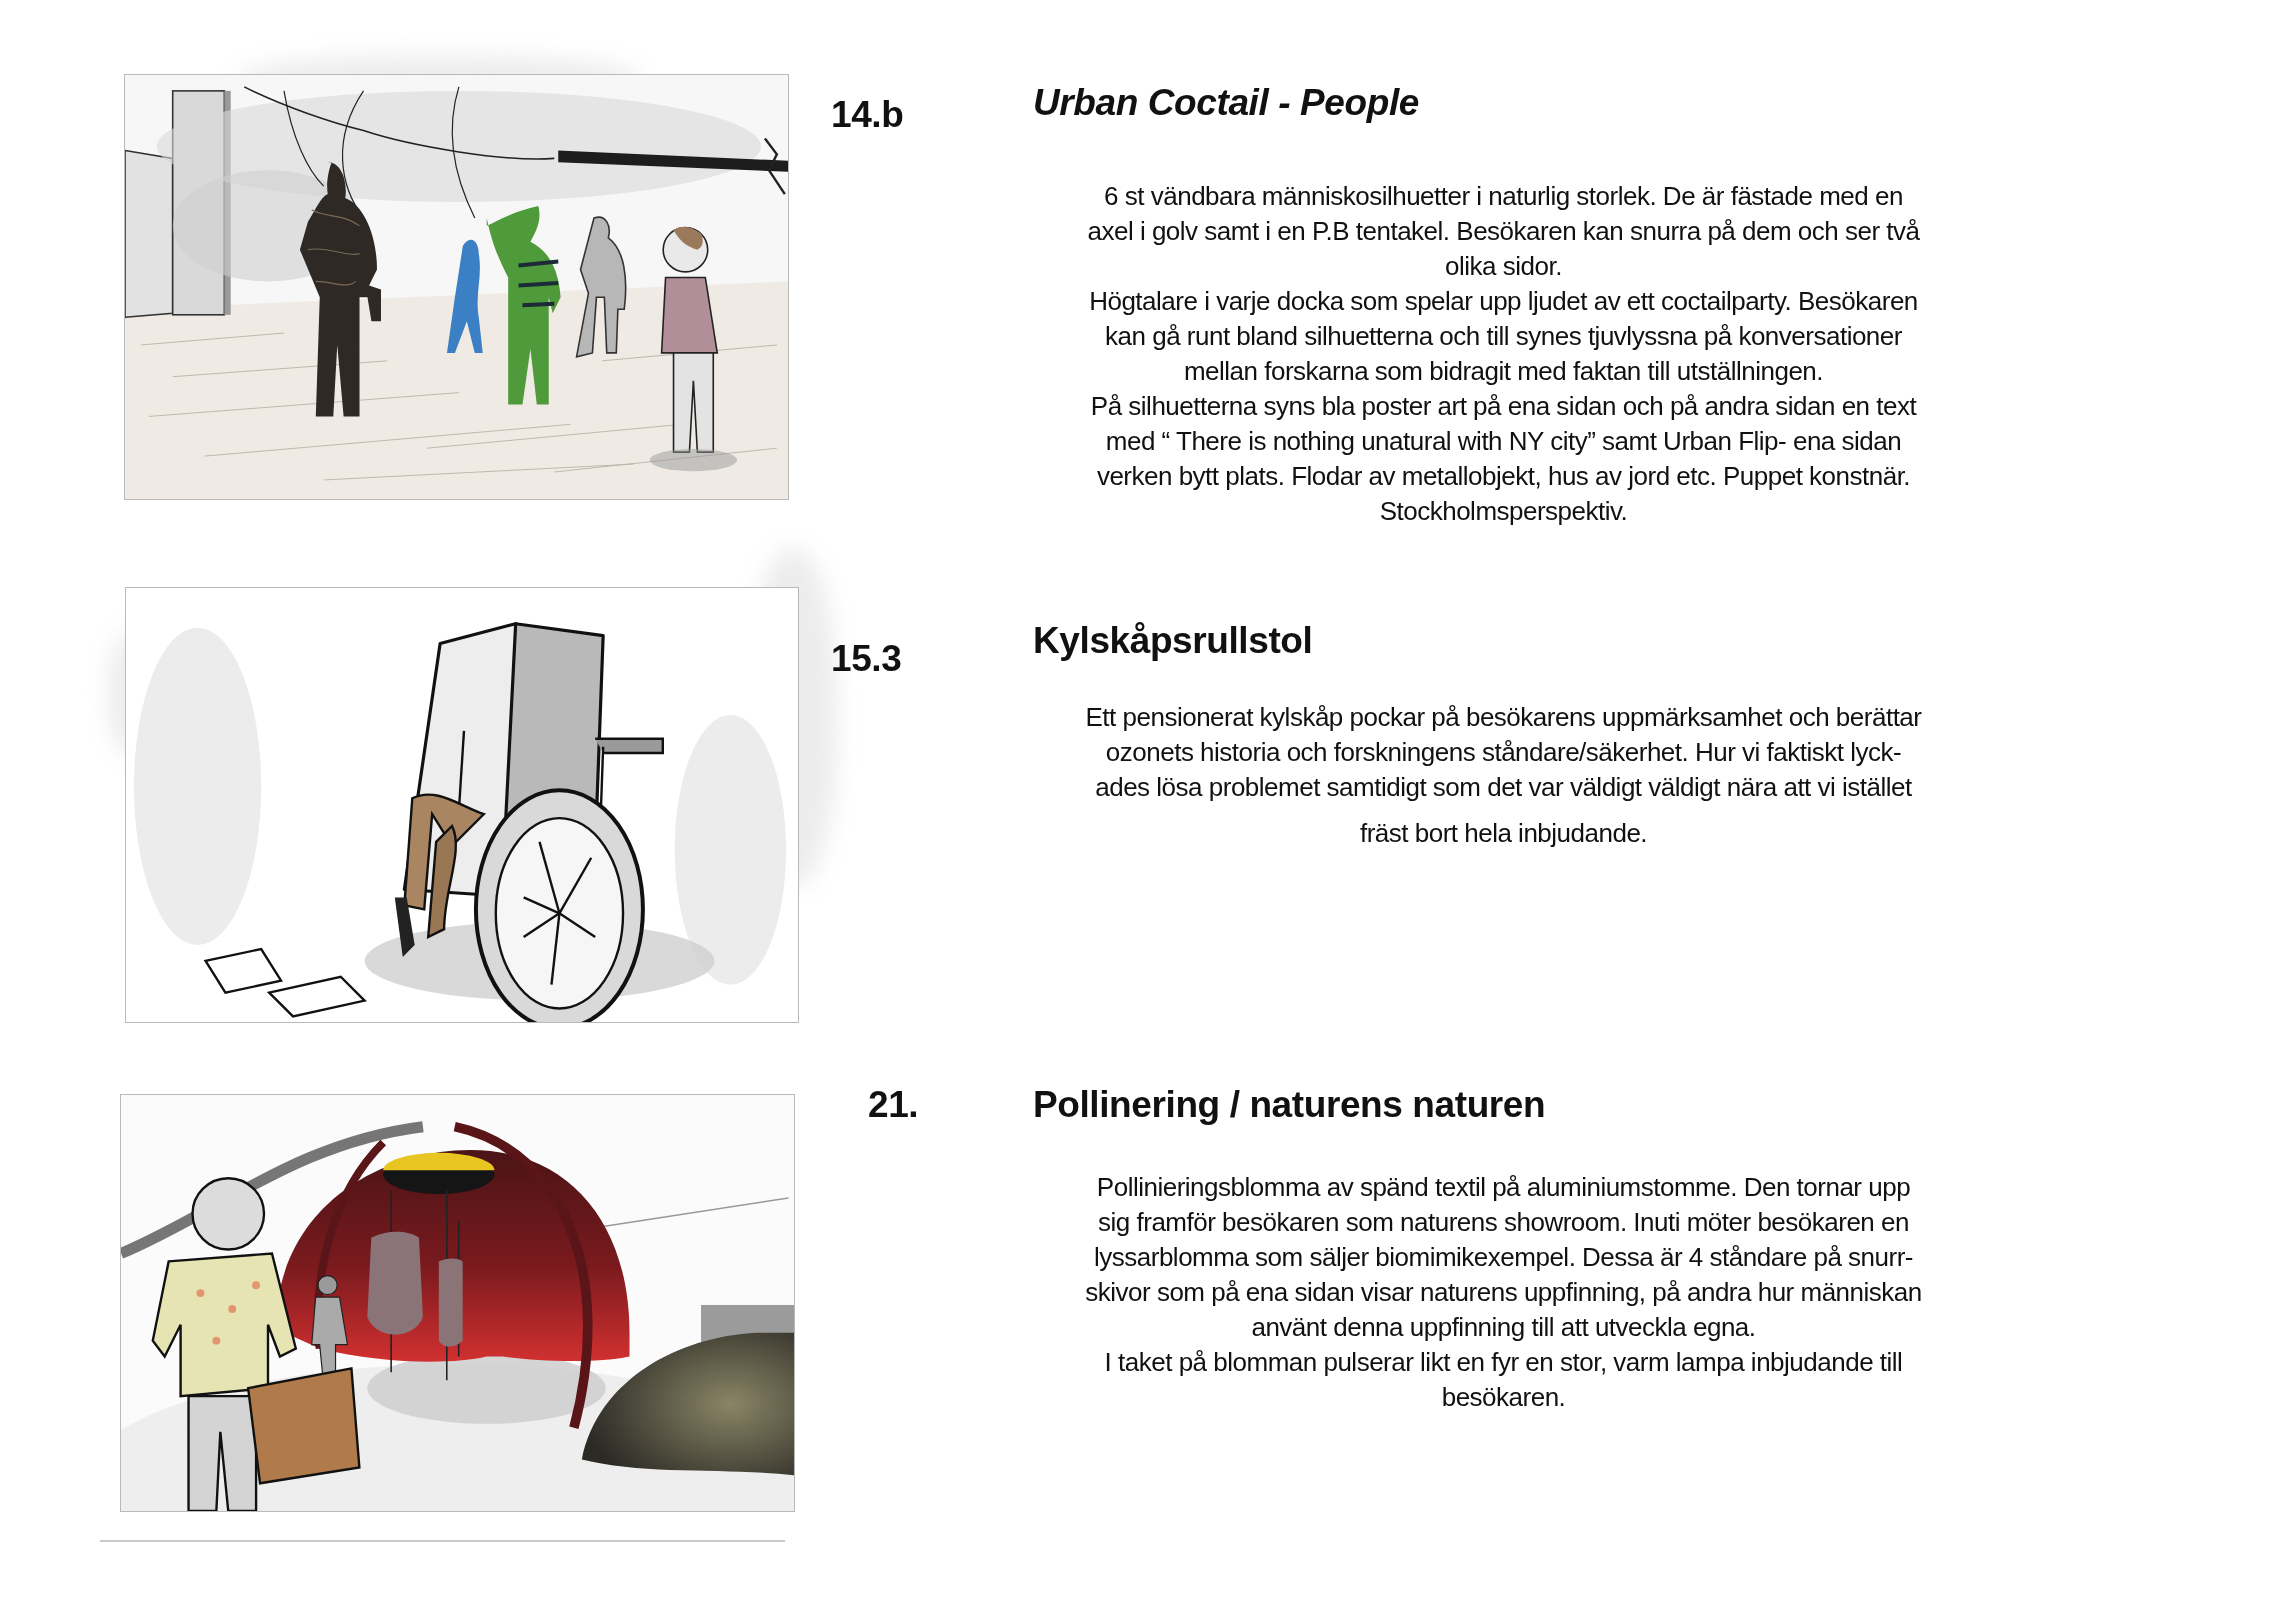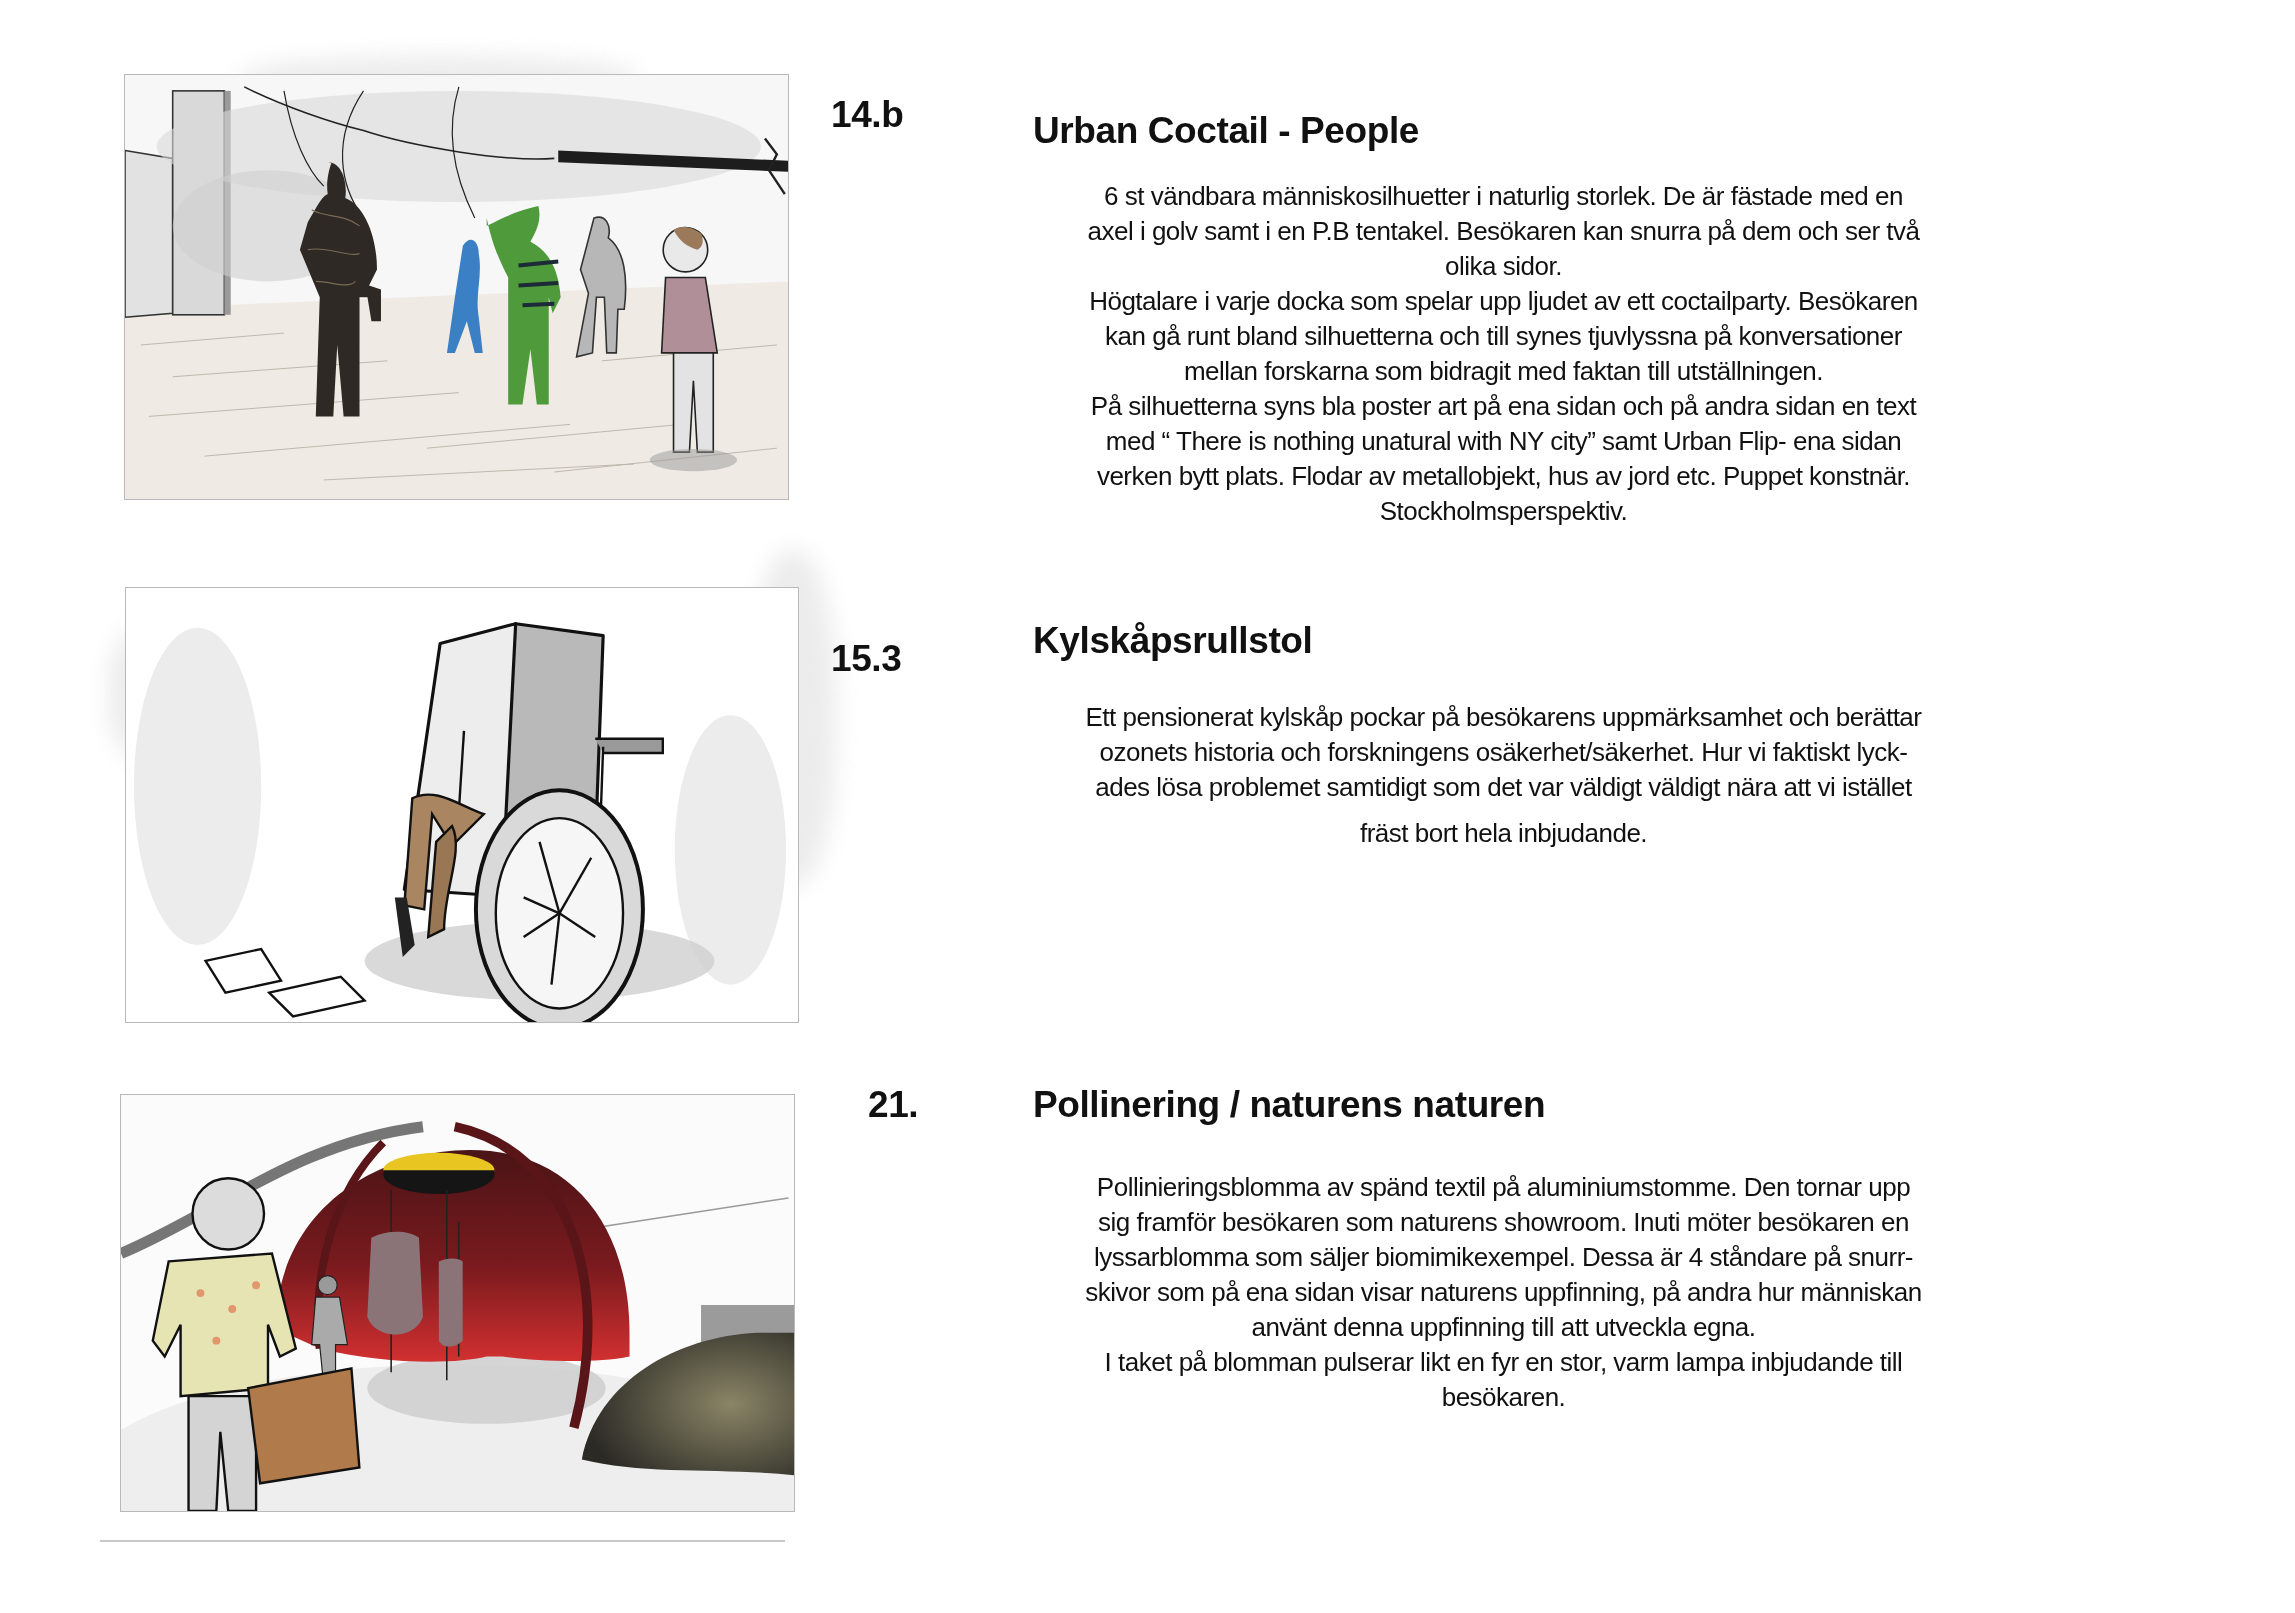--- a/index.html
+++ b/index.html
@@ -66,21 +66,21 @@
     <path d="M590,180 c15,-5 22,10 18,25 c20,15 25,50 20,90 l-8,0 l-2,55 l-12,0 l-3,-70 l-10,0 l-5,70 l-20,5 l15,-80 l-10,-30 z" fill="#b7b7b7" stroke="#333" stroke-width="2"></path>
 
     <circle cx="705" cy="220" r="28" fill="#e9e9e9" stroke="#222" stroke-width="2"></circle>
     <path d="M690,195 q15,-10 35,5 q5,15 -5,20 q-20,-5 -30,-25z" fill="#9b7a5c"></path>
     <path d="M680,255 l50,0 l15,95 l-70,0 z" fill="#b08f98" stroke="#222" stroke-width="2"></path>
     <path d="M690,350 l0,125 l20,0 l5,-90 l5,90 l20,0 l0,-125z" fill="#e3e3e3" stroke="#222" stroke-width="2"></path>
     <ellipse cx="715" cy="485" rx="55" ry="14" fill="#9a9a9a" opacity=".5"></ellipse>
   </svg>
 </div>
 <div class="label" style="top:96px;">14.b</div>
-<div class="title" style="top:112px;">Urban Coctail - People</div>
+<div class="title" style="top:84px;font-style:italic;">Urban Coctail - People</div>
 <div class="body" style="top:179px;">
   <p>6 st vändbara människosilhuetter i naturlig storlek. De är fästade med en</p>
   <p>axel i golv samt i en P.B tentakel. Besökaren kan snurra på dem och ser två</p>
   <p>olika sidor.</p>
   <p>Högtalare i varje docka som spelar upp ljudet av ett coctailparty. Besökaren</p>
   <p>kan gå runt bland silhuetterna och till synes tjuvlyssna på konversationer</p>
   <p>mellan forskarna som bidragit med faktan till utställningen.</p>
   <p>På silhuetterna syns bla poster art på ena sidan och på andra sidan en text</p>
   <p>med  “ There is nothing unatural with NY city” samt Urban Flip- ena sidan</p>
   <p>verken bytt plats. Flodar av metallobjekt, hus av jord etc. Puppet konstnär.</p>
@@ -117,21 +117,21 @@
     <path d="M338,390 l15,0 l10,60 l-15,15 z" fill="#222"></path>
 
     <polygon points="100,470 170,455 195,495 125,510" fill="#fff" stroke="#111" stroke-width="3"></polygon>
     <polygon points="180,510 270,490 300,520 210,540" fill="#fff" stroke="#111" stroke-width="3"></polygon>
   </svg>
 </div>
 <div class="label" style="top:640px;">15.3</div>
 <div class="title" style="top:622px;">Kylskåpsrullstol</div>
 <div class="body" style="top:700px;">
   <p>Ett pensionerat kylskåp pockar på besökarens uppmärksamhet och berättar</p>
-  <p>ozonets historia och forskningens osäkerhet/säkerhet. Hur vi faktiskt lyck-</p>
+  <p>ozonets historia och forskningens ståndare/säkerhet. Hur vi faktiskt lyck-</p>
   <p>ades lösa problemet samtidigt som det var väldigt väldigt nära att vi istället</p>
   <p class="gap">fräst bort hela inbjudande.</p>
 </div>
 
 <div class="frame" style="left:120px;top:1094px;width:675px;height:418px;" title="Sketch of a large red textile flower pavilion with hanging panels and visitors">
   <svg viewBox="0 0 847 525" preserveAspectRatio="none">
     <defs>
       <linearGradient id="petal" x1="0" y1="0" x2="0" y2="1">
         <stop offset="0" stop-color="#4a1416"></stop>
         <stop offset="0.55" stop-color="#7a1a1e"></stop>

